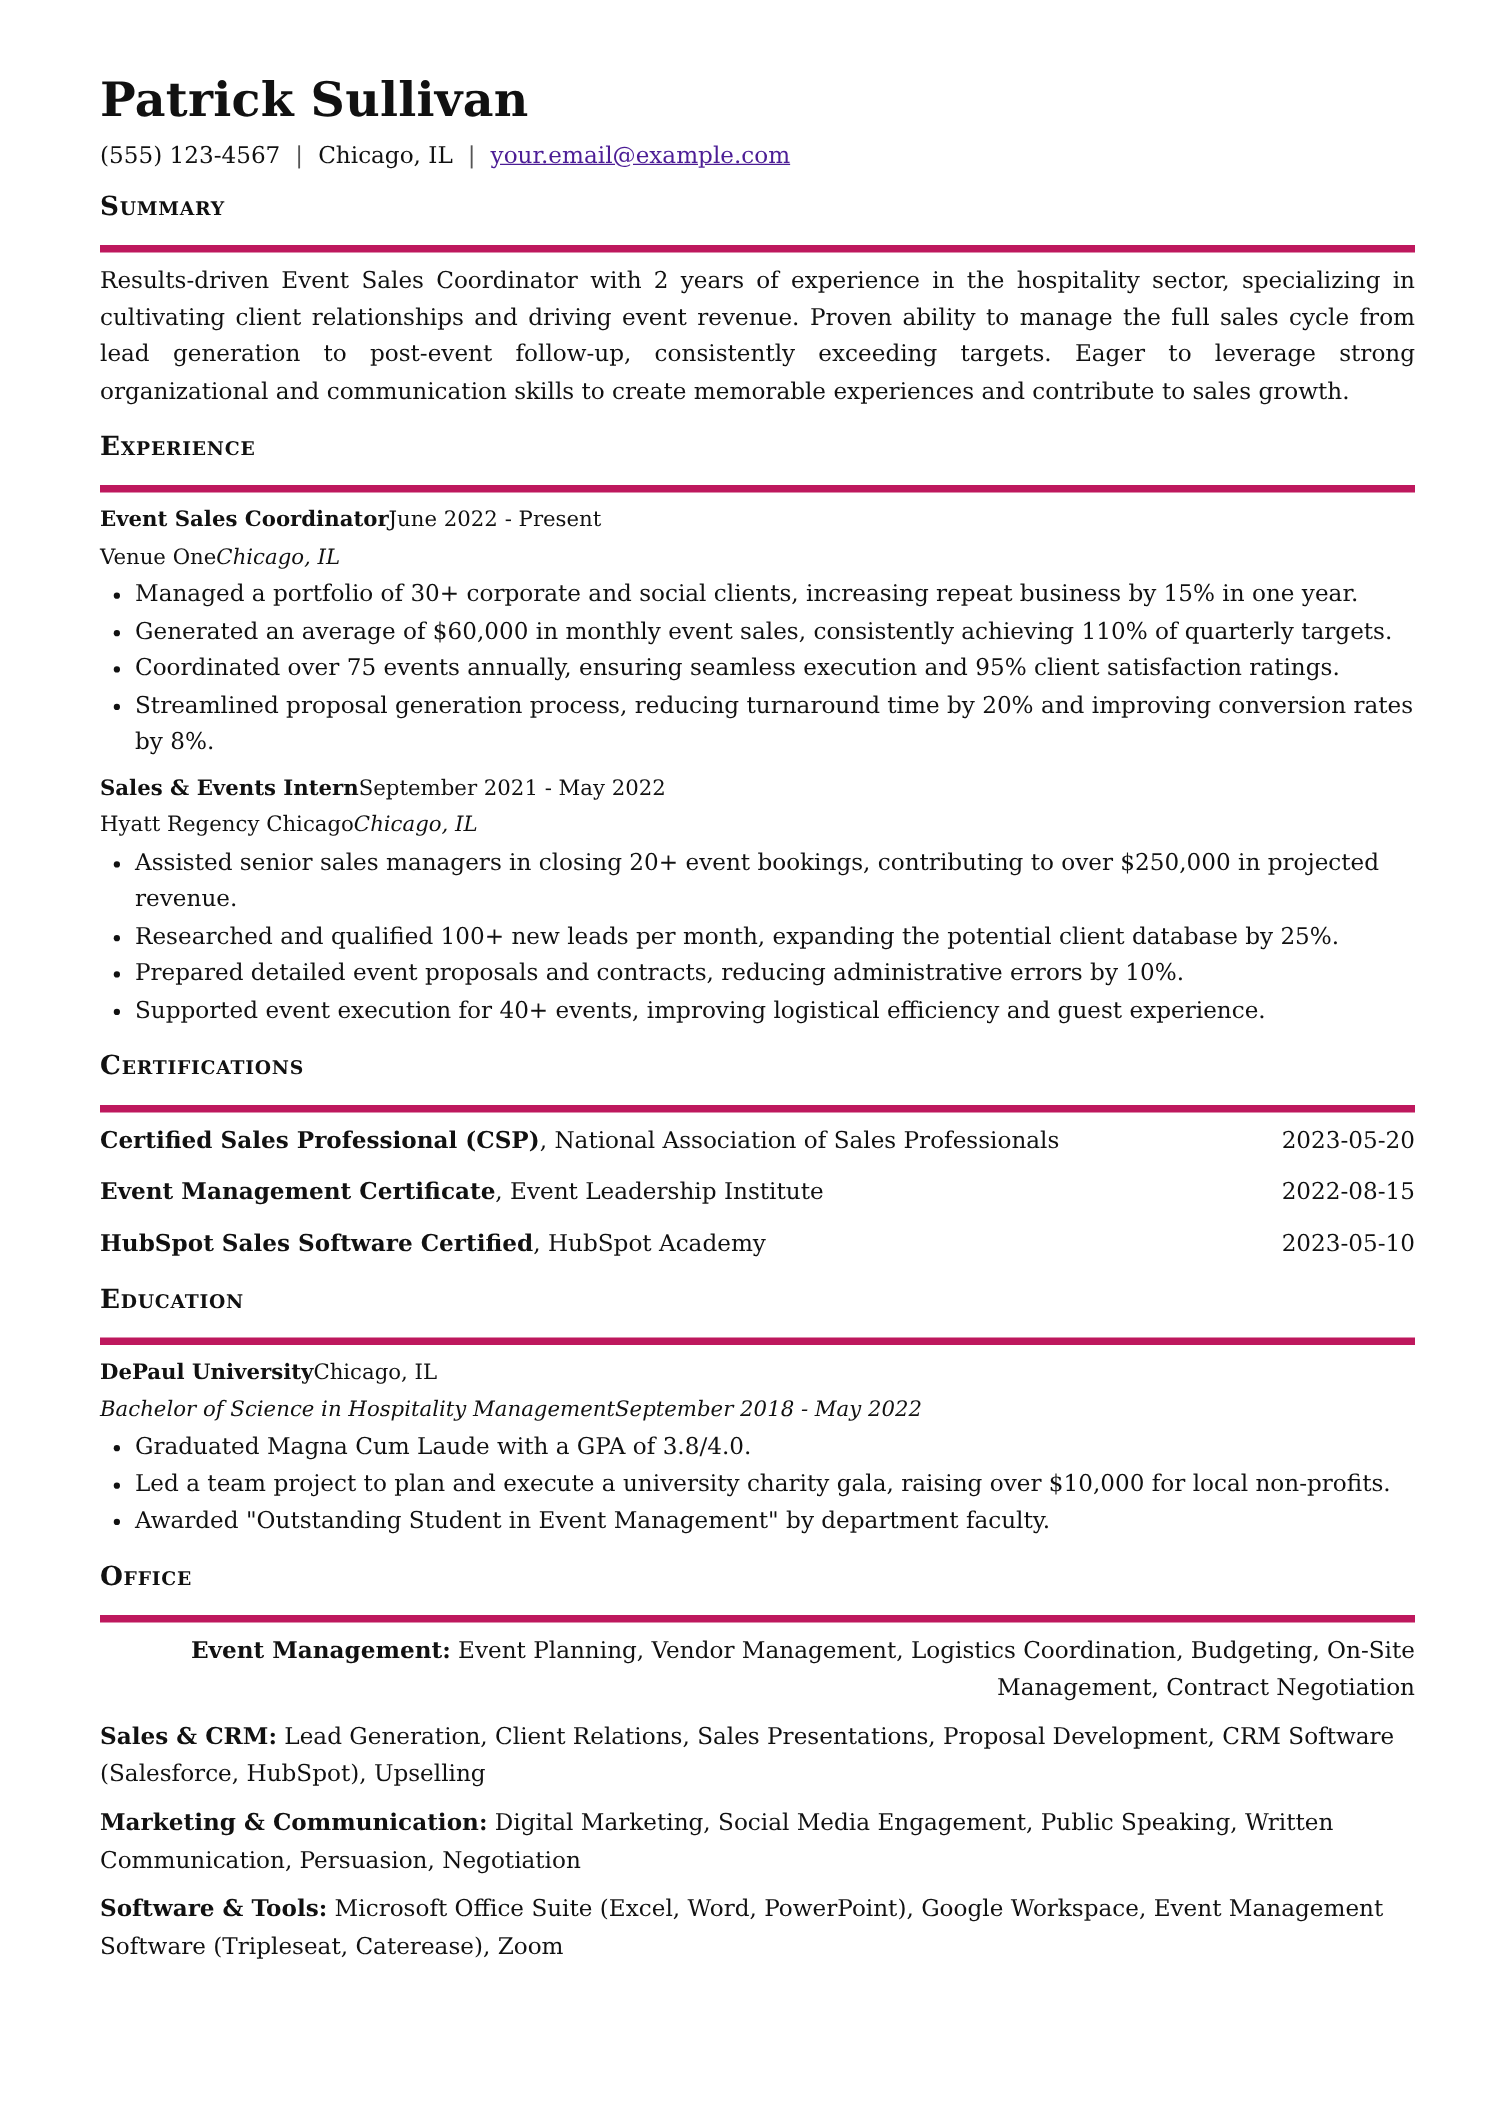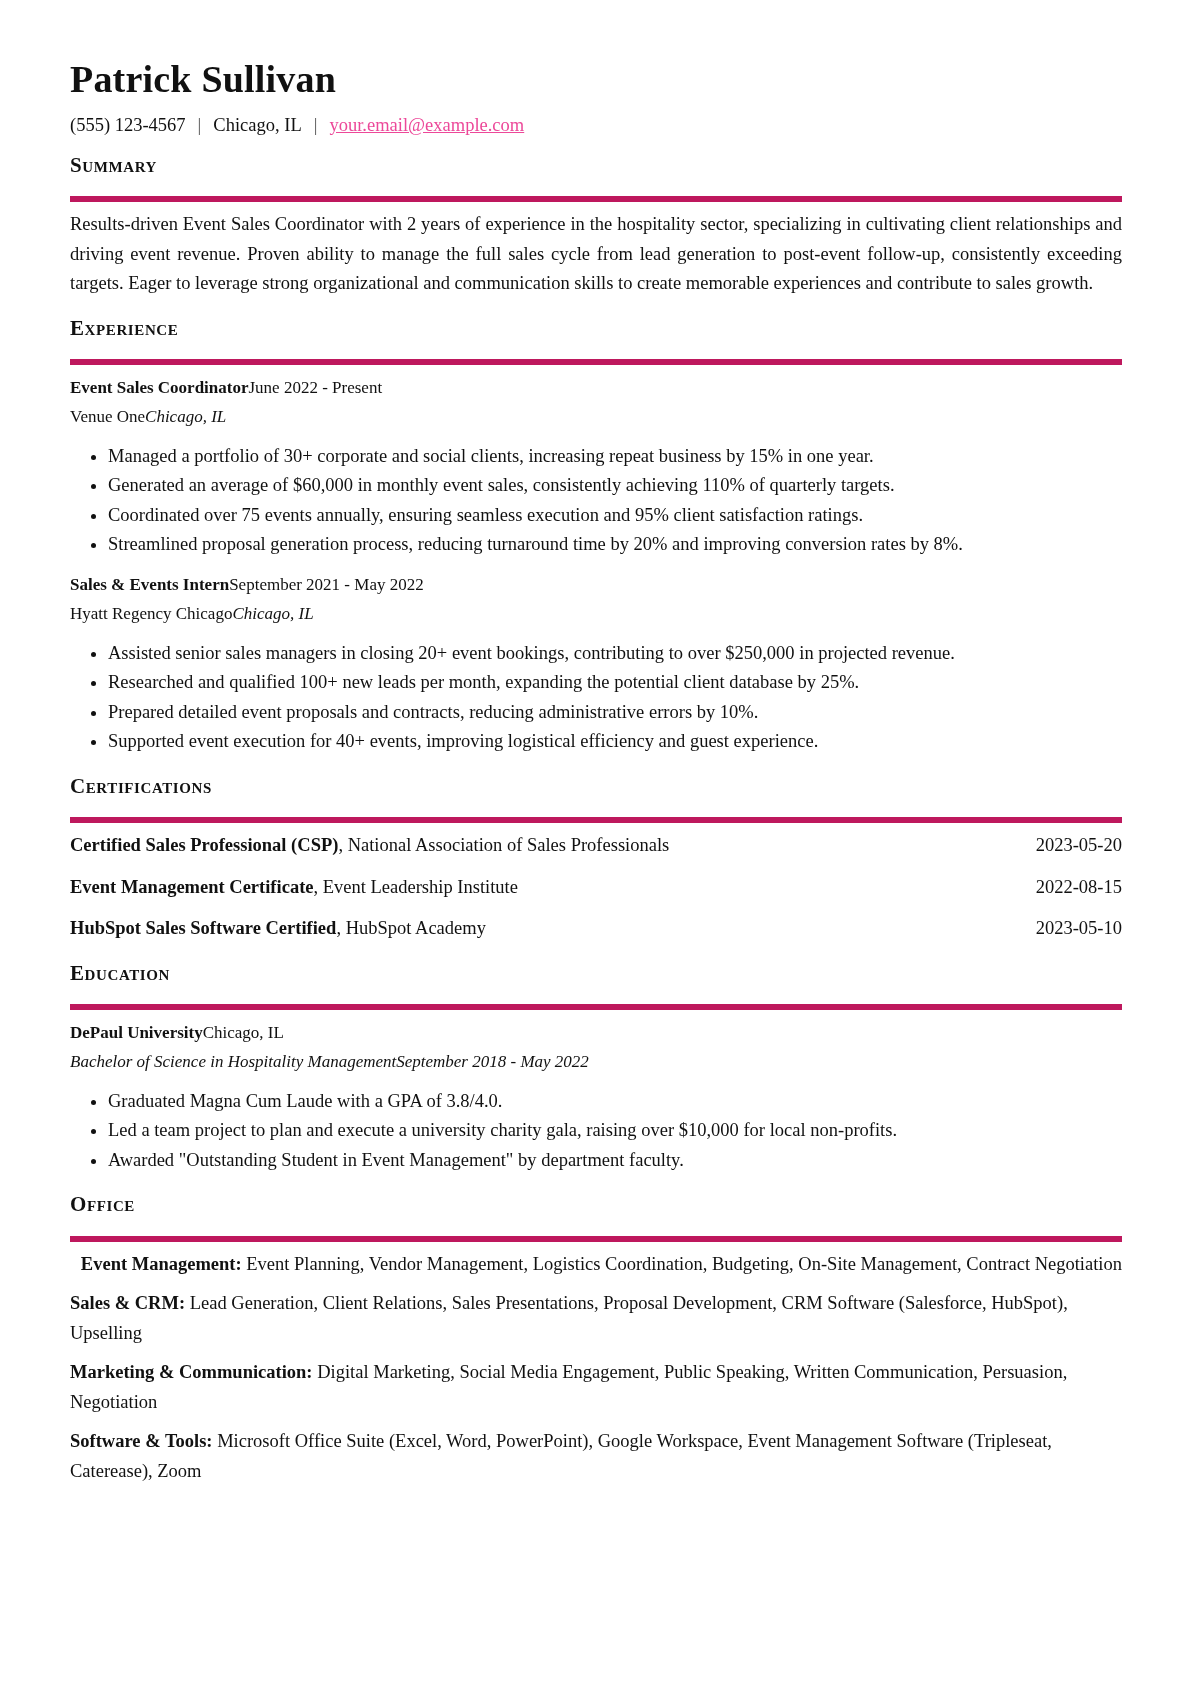--- a/index.html
+++ b/index.html
@@ -1,35 +1,35 @@
 <!DOCTYPE html>
 <html><head>
 <meta charset="utf-8">
 <style>
   html, body { margin: 0; padding: 0; background: #ffffff; }
   body {
     width: 1190px; height: 1683px; position: relative; overflow: hidden;
     font-family: "DejaVu Serif", "Liberation Serif", serif;
     color: #111;
   }
-  .page { position: absolute; left: 70px; top: 58px; width: 1052px; font-family: Liberation Serif, serif; }
+  .page { position: absolute; left: 80px; top: 58px; width: 1052px; }
   .name { font-size: 38px; font-weight: bold; margin: 0; line-height: 1.15; letter-spacing: 0.2px; }
   .contact { font-size: 18.5px; margin-top: 12px; line-height: 1.2; }
   .contact .sep { color: #555; margin: 0 12px; }
-  .contact a { color: #ec4899; text-decoration: underline; margin-top: 21px; }
+  .contact a { color: #4c1d95; text-decoration: underline; margin-top: 21px; }
   .sec-title {
     font-size: 21px; font-weight: bold; font-variant: small-caps; letter-spacing: 0.6px;
     border-bottom: 6px solid #be185d; padding-bottom: 18px; margin-top: 16px; line-height: 1.25;
   }
   .para { font-size: 18.5px; line-height: 29.5px; margin-top: 8px; text-align: justify; }
   .row { display: flex; font-size: 17px; line-height: 29.5px; }
   .bold { font-weight: bold; }
   .ital { font-style: italic; }
   .entry { margin-top: 8px; }
-  ul.bullets { margin: 10px; padding-left: 28px; font-size: 18.5px; line-height: 29.5px; }
+  ul.bullets { margin: 0; padding-left: 28px; font-size: 18.5px; line-height: 29.5px; }
   ul.bullets li { padding-left: 0; }
   .cert-row { display: flex; justify-content: space-between; font-size: 18.5px; line-height: 29.5px; margin-top: 12px; }
   .cert-row:first-child { margin-top: 8px; gap: 31px; }
   .skill { font-size: 18.5px; line-height: 29.5px; margin-top: 10px; }
   .skill:first-child { margin-top: 8px; text-align: right; }
 </style>
 </head>
 <body>
 
 <div class="page">

